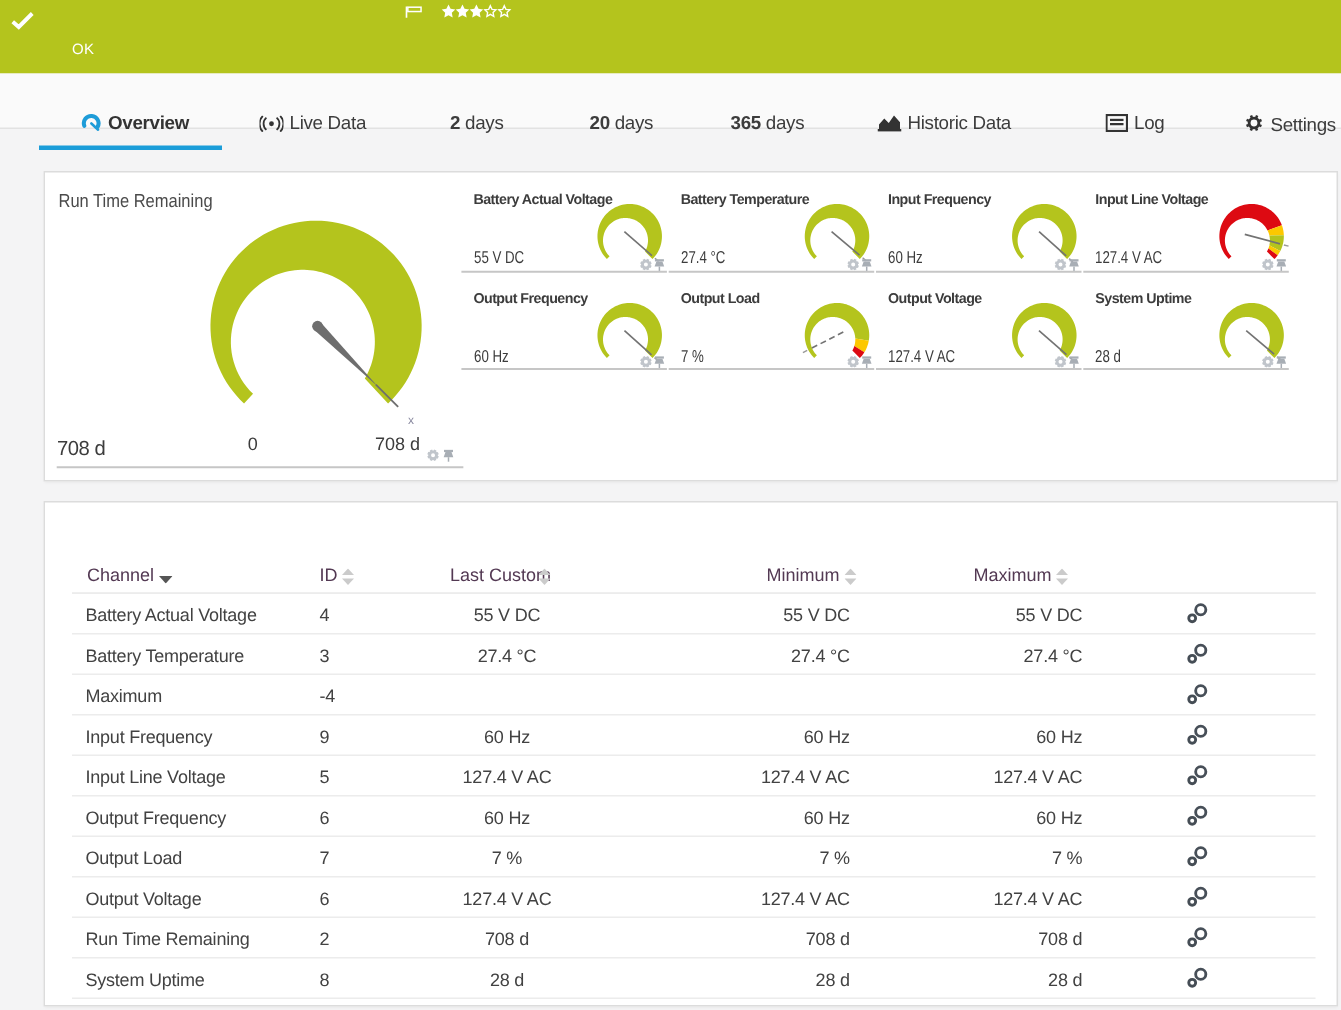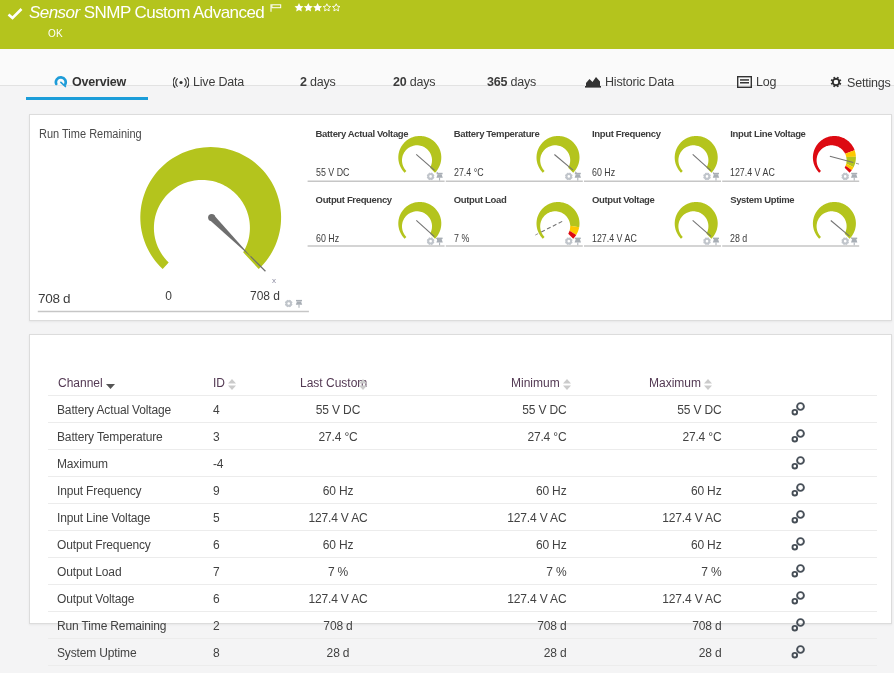--- a/index.html
+++ b/index.html
@@ -6,21 +6,21 @@
 #topbar { position:absolute; left:0; top:0; width:894px; height:49px; background:#b4c41d; }
 #title { position:absolute; left:29px; top:3px; font-size:17px; color:#fff; letter-spacing:-0.55px; }
 #ok { position:absolute; left:48px; top:27.5px; font-size:10px; font-weight:normal; color:#fff; letter-spacing:0.3px; }
 #tabs { position:absolute; left:0; top:49px; width:894px; height:37px; background:#fafafa;
   border-bottom:1px solid #e2e2e2; }
 .tab { position:absolute; top:26px; font-size:12.5px; letter-spacing:-0.2px; color:#3c3c3c; white-space:nowrap; }
 .tab b { font-weight:bold; }
 .tab svg { vertical-align:-2px; margin-right:4px; }
 #ovl { position:absolute; left:26px; top:48px; width:122px; height:3px; background:#1b9dd9; }
 #card1 { position:absolute; left:29px; top:114px; width:863px; height:207px; background:#fff; border:1px solid #dcdcdc; box-sizing:border-box; box-shadow:0 1px 2px rgba(0,0,0,0.06); }
-#card2 { position:absolute; left:29px; top:334px; width:863px; height:290px; background:#fff; border:1px solid #dcdcdc; box-sizing:border-box; box-shadow:0 1px 2px rgba(0,0,0,0.06); }
+#card2 { position:absolute; left:29px; top:334px; width:863px; height:337px; background:#fff; border:1px solid #dcdcdc; box-sizing:border-box; box-shadow:0 1px 2px rgba(0,0,0,0.06); }
 #rtr { position:absolute; left:9px; top:12px; font-size:12.5px; color:#4a4a4a; transform:scaleX(0.88); transform-origin:0 0; white-space:nowrap; }
 .glabel { position:absolute; font-size:9.5px; font-weight:bold; letter-spacing:-0.35px; color:#3c3c3c; white-space:nowrap; }
 .gvalue { position:absolute; font-size:11.5px; color:#3c3c3c; white-space:nowrap; transform:scaleX(0.77); transform-origin:0 0; }
 #bigval { position:absolute; left:8px; top:176px; font-size:13.5px; letter-spacing:-0.3px; color:#3c3c3c; }
 #lab0 { position:absolute; left:130px; top:174px; width:17px; text-align:center; font-size:12px; color:#3c3c3c; }
 #lab708 { position:absolute; left:200px; top:174px; width:70px; text-align:center; font-size:12px; color:#3c3c3c; }
 .thead { position:absolute; top:41px; font-size:12px; color:#533953; white-space:nowrap; }
 .trow { position:absolute; left:0; width:861px; height:27px;
   font-size:12px; letter-spacing:-0.15px; color:#424242; }
 .trow::before { content:""; position:absolute; left:18px; top:0; width:829px; height:1px; background:#ececec; }
@@ -30,21 +30,20 @@
 .c-last { left:238px; width:140px; text-align:center; }
 .c-min { left:400px; width:136.5px; text-align:right; }
 .c-max { left:555px; width:136.5px; text-align:right; }
 #hline { position:absolute; left:18px; top:59.5px; width:829px; height:1px; background:#e6e6e6; }
 #hline2 { position:absolute; left:18px; top:329.5px; width:829px; height:1px; background:#ececec; }
 </style></head><body>
 <div id="topbar">
   <svg style="position:absolute;left:7px;top:8px" width="16" height="12">
       <path d="M 1.5 6.5 L 5.5 10 L 14.5 1" fill="none" stroke="#fff" stroke-width="2.6"></path>
     </svg>
-  <div id="title"><i>Sensor</i> SNMP Custom Advanced</div>
   <svg style="position:absolute;left:270px;top:4px" width="14" height="9">
       <line x1="1" y1="0.3" x2="1" y2="7.8" stroke="#fff" stroke-width="1.1"></line>
       <rect x="1.9" y="0.8" width="8.8" height="2.9" fill="none" stroke="#fff" stroke-width="1.0"></rect>
     </svg>
   <svg style="position:absolute;left:0;top:0" width="345" height="14">
       <path transform="translate(294.5,3)" d="M4.5 0 L5.9 2.9 L9 3.3 L6.7 5.5 L7.3 8.6 L4.5 7.1 L1.7 8.6 L2.3 5.5 L0 3.3 L3.1 2.9 Z" fill="#fff"></path>
       <path transform="translate(303.8,3)" d="M4.5 0 L5.9 2.9 L9 3.3 L6.7 5.5 L7.3 8.6 L4.5 7.1 L1.7 8.6 L2.3 5.5 L0 3.3 L3.1 2.9 Z" fill="#fff"></path>
       <path transform="translate(313.1,3)" d="M4.5 0 L5.9 2.9 L9 3.3 L6.7 5.5 L7.3 8.6 L4.5 7.1 L1.7 8.6 L2.3 5.5 L0 3.3 L3.1 2.9 Z" fill="#fff"></path>
       <path transform="translate(322.4,3)" d="M4.5 0.8 L5.6 3.2 L8.2 3.5 L6.3 5.3 L6.8 7.9 L4.5 6.6 L2.2 7.9 L2.7 5.3 L0.8 3.5 L3.4 3.2 Z" fill="none" stroke="#fff" stroke-width="0.9"></path>
       <path transform="translate(331.7,3)" d="M4.5 0.8 L5.6 3.2 L8.2 3.5 L6.3 5.3 L6.8 7.9 L4.5 6.6 L2.2 7.9 L2.7 5.3 L0.8 3.5 L3.4 3.2 Z" fill="none" stroke="#fff" stroke-width="0.9"></path>

